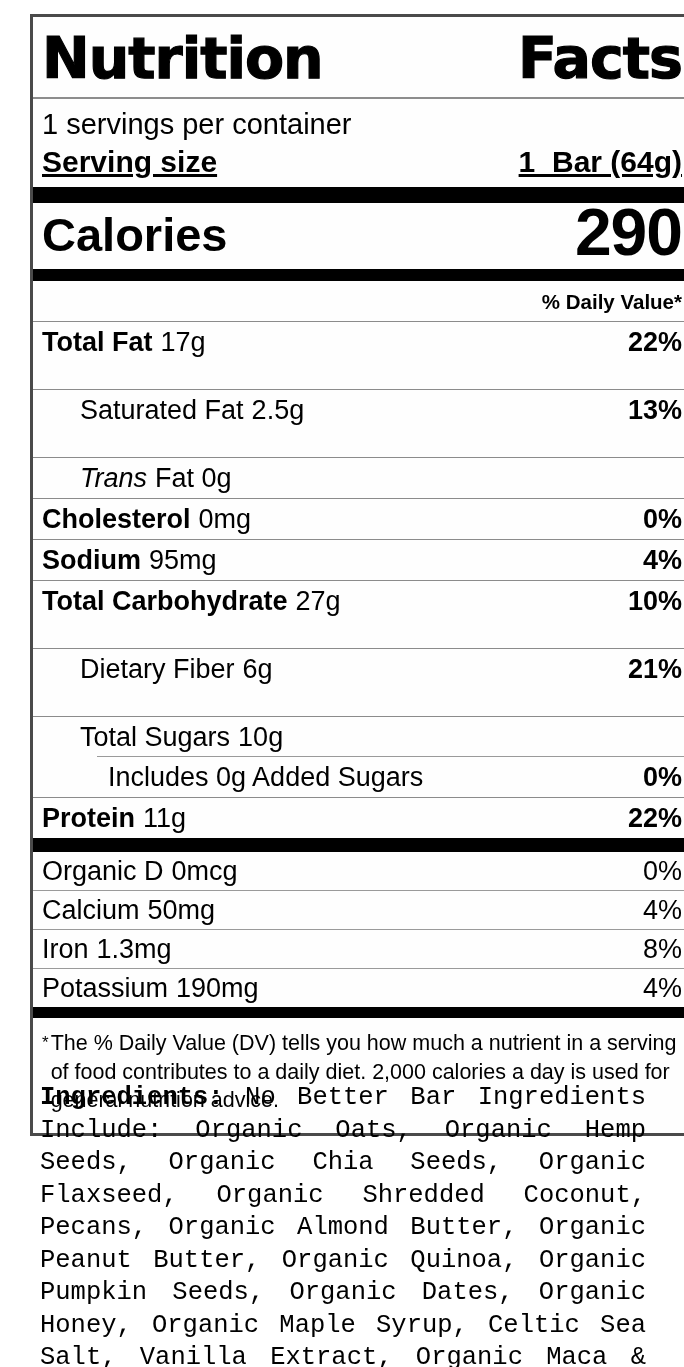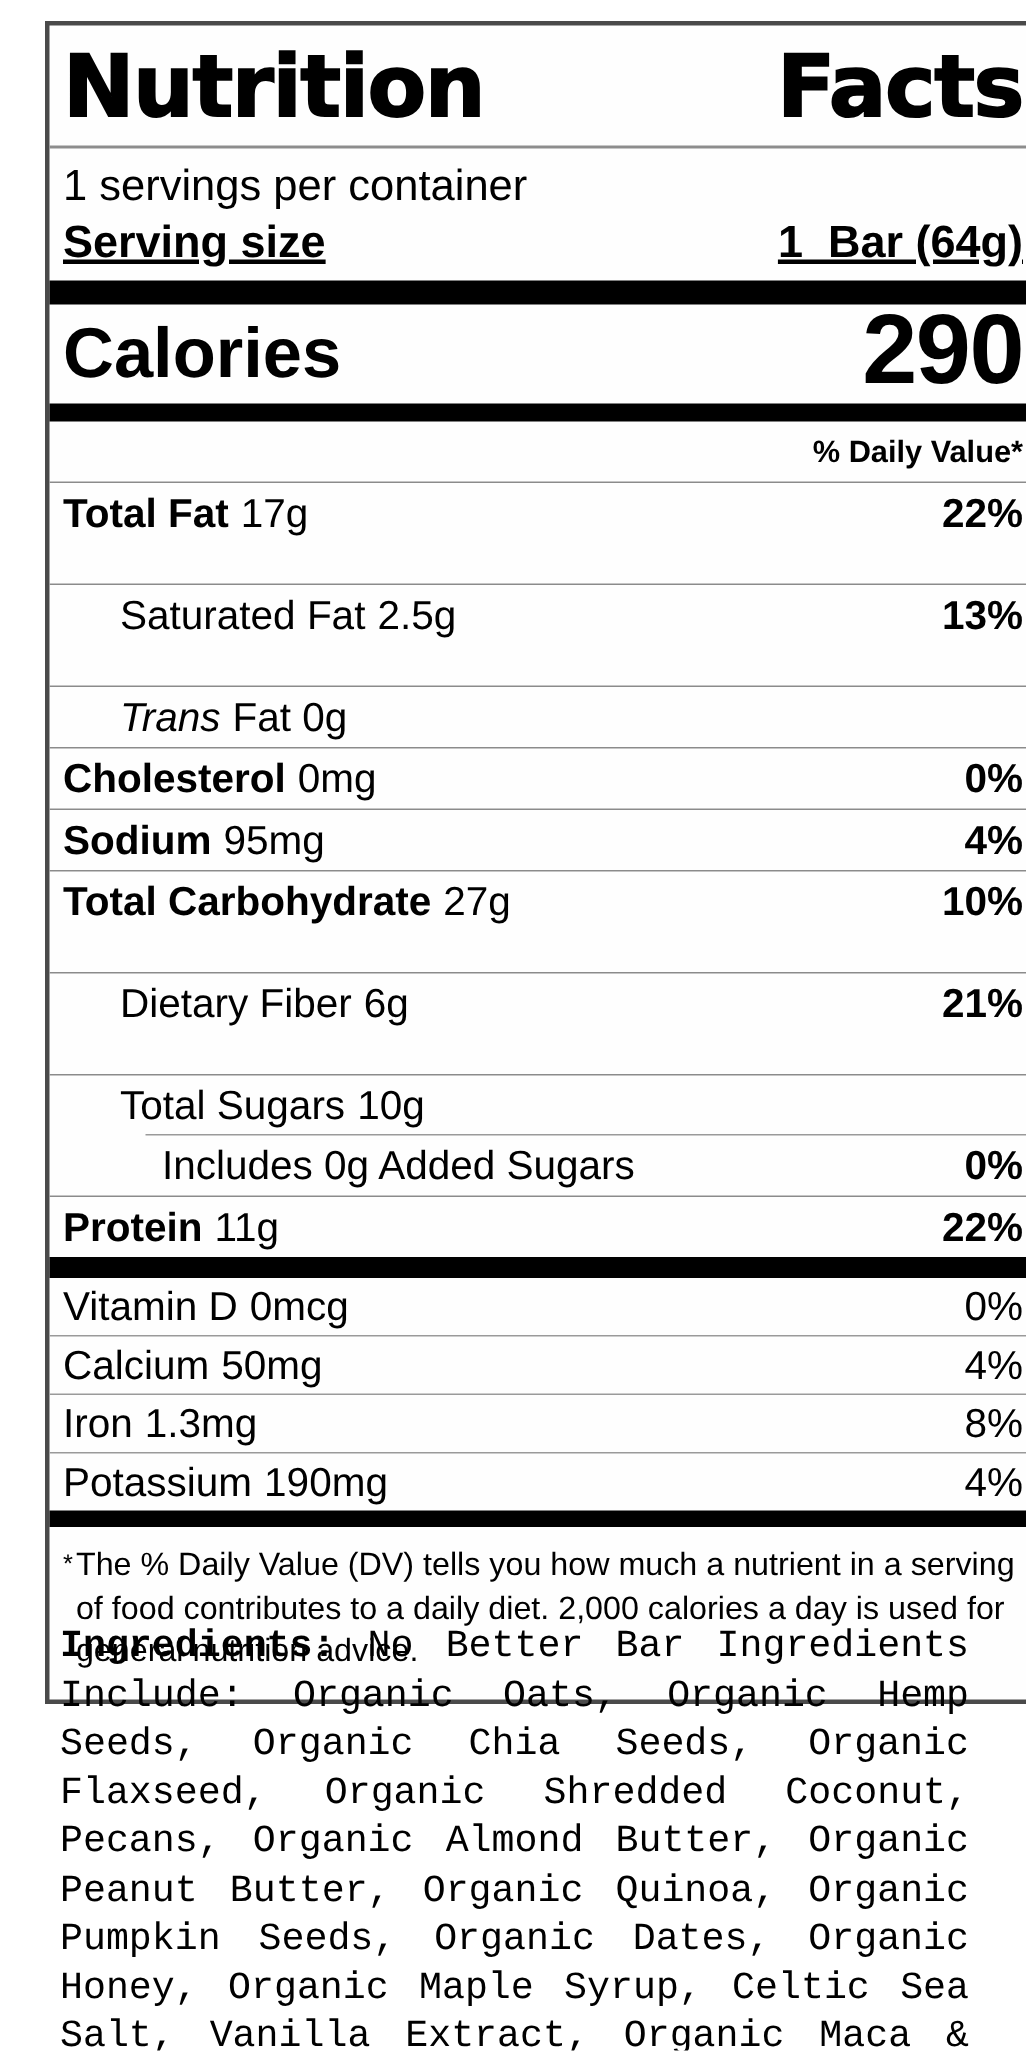--- a/index.html
+++ b/index.html
@@ -214,21 +214,21 @@
   </div>
 
   <div class="n-row">
     <span><span class="nm-b">Protein</span><span class="amt">11g</span></span>
     <span class="dv-b">22%</span>
   </div>
 
   <div class="bar bar-3"></div>
 
   <div class="m-row first-row">
-    <span><span>Vitamin D</span><span class="amt">0mcg</span></span>
+    <span><span>Organic D</span><span class="amt">0mcg</span></span>
     <span>0%</span>
   </div>
 
   <div class="m-row">
     <span><span>Calcium</span><span class="amt">50mg</span></span>
     <span>4%</span>
   </div>
 
   <div class="m-row">
     <span><span>Iron</span><span class="amt">1.3mg</span></span>

